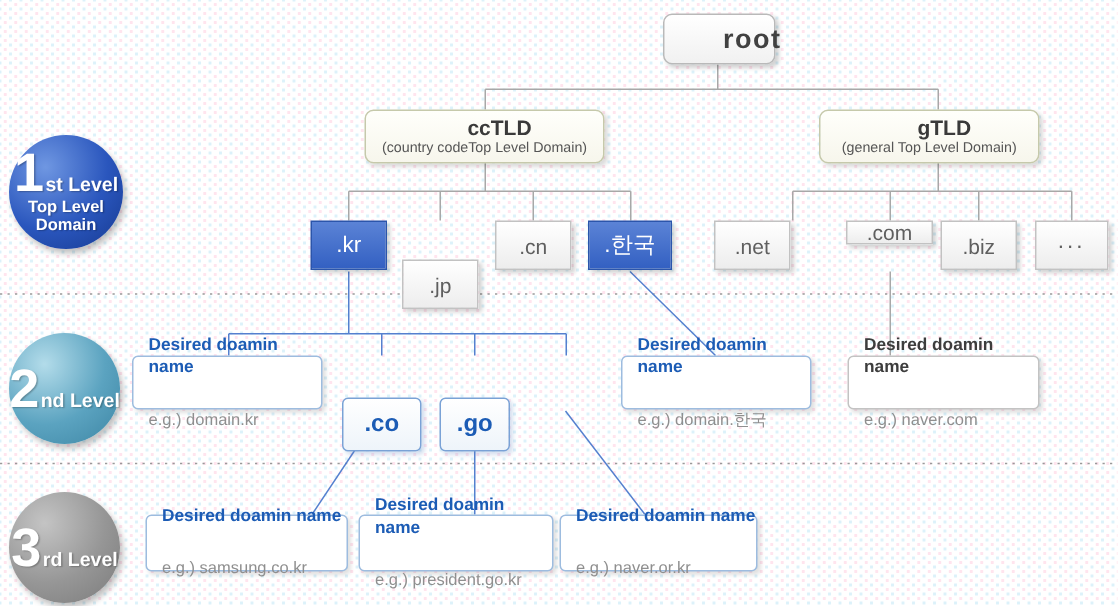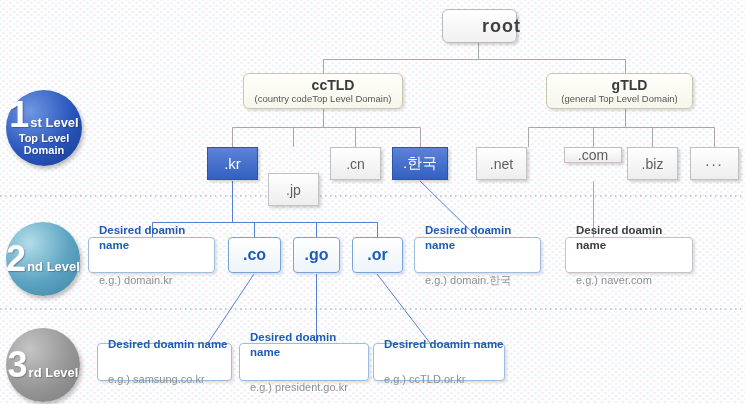--- a/index.html
+++ b/index.html
@@ -42,21 +42,21 @@
   .tld.hl{
     background:linear-gradient(#5b83d6,#3360c2);
     border:1px solid #2b55ab;color:#ffffff;font-size:15px;
   }
   .tld.dots{letter-spacing:2px;font-size:15px;padding-bottom:6px;}
 
   .subtld{
     background:linear-gradient(#ffffff,#eef4fa);
     border:1px solid #7aa2d6;border-radius:4px;
     box-shadow:2px 2px 3px rgba(90,130,190,0.25);
-    color:#1c5cb5;font-weight:bold;font-size:16px;
+    color:#1c5cb5;font-weight:bold;font-size:16px;margin-top:28px;
   }
 
   .dbox{
     background:#ffffff;border-radius:4px;
     flex-direction:column;align-items:flex-start;justify-content:center;
     padding:0 0 0 10px;line-height:1.3;
     box-shadow:2px 2px 3px rgba(0,0,0,0.12);
     gap:20px;
   }
   .dbox .dt{font-size:11.5px;font-weight:bold;}
@@ -172,38 +172,35 @@
   <div class="node dbox blue" style="left:88px;top:237px;width:127px;height:36px;">
     <div class="dt">Desired doamin name</div>
     <div class="de">e.g.) domain.kr</div>
   </div>
   <div class="node subtld" style="left:228px;top:237px;width:53px;height:36px;">
     <span>.co</span>
   </div>
   <div class="node subtld" style="left:293px;top:237px;width:47px;height:36px;">
     <span>.go</span>
   </div>
-  <div class="node subtld" style="left:352px;top:237px;width:51px;height:36px;">
-    <span>.or</span>
-  </div>
   <div class="node dbox blue" style="left:414px;top:237px;width:127px;height:36px;">
     <div class="dt">Desired doamin name</div>
     <div class="de">e.g.) domain.한국</div>
   </div>
   <div class="node dbox gray" style="left:565px;top:237px;width:128px;height:36px;">
     <div class="dt">Desired doamin name</div>
     <div class="de">e.g.) naver.com</div>
   </div>
 
   <div class="node dbox blue" style="left:97px;top:343px;width:135px;height:38px;">
     <div class="dt">Desired doamin name</div>
     <div class="de">e.g.) samsung.co.kr</div>
   </div>
   <div class="node dbox blue" style="left:239px;top:343px;width:130px;height:38px;">
     <div class="dt">Desired doamin name</div>
     <div class="de">e.g.) president.go.kr</div>
   </div>
   <div class="node dbox blue" style="left:373px;top:343px;width:132px;height:38px;">
     <div class="dt">Desired doamin name</div>
-    <div class="de">e.g.) ccTLD.or.kr</div>
+    <div class="de">e.g.) naver.or.kr</div>
   </div>
 
 </div>
 
 </body></html>

